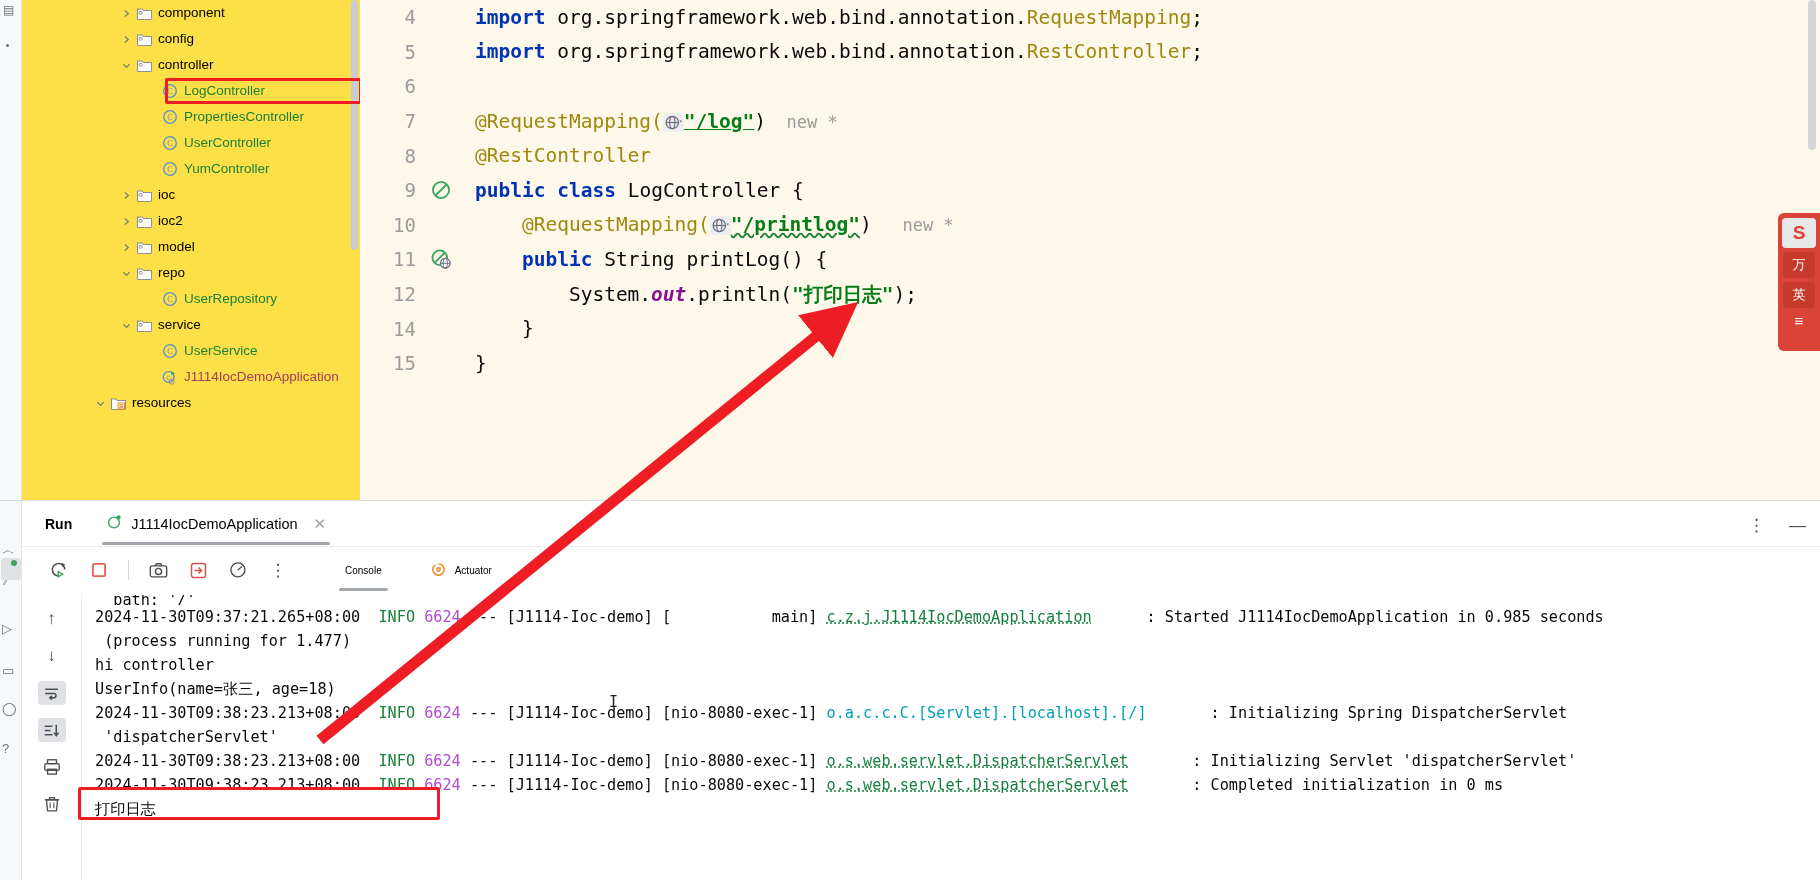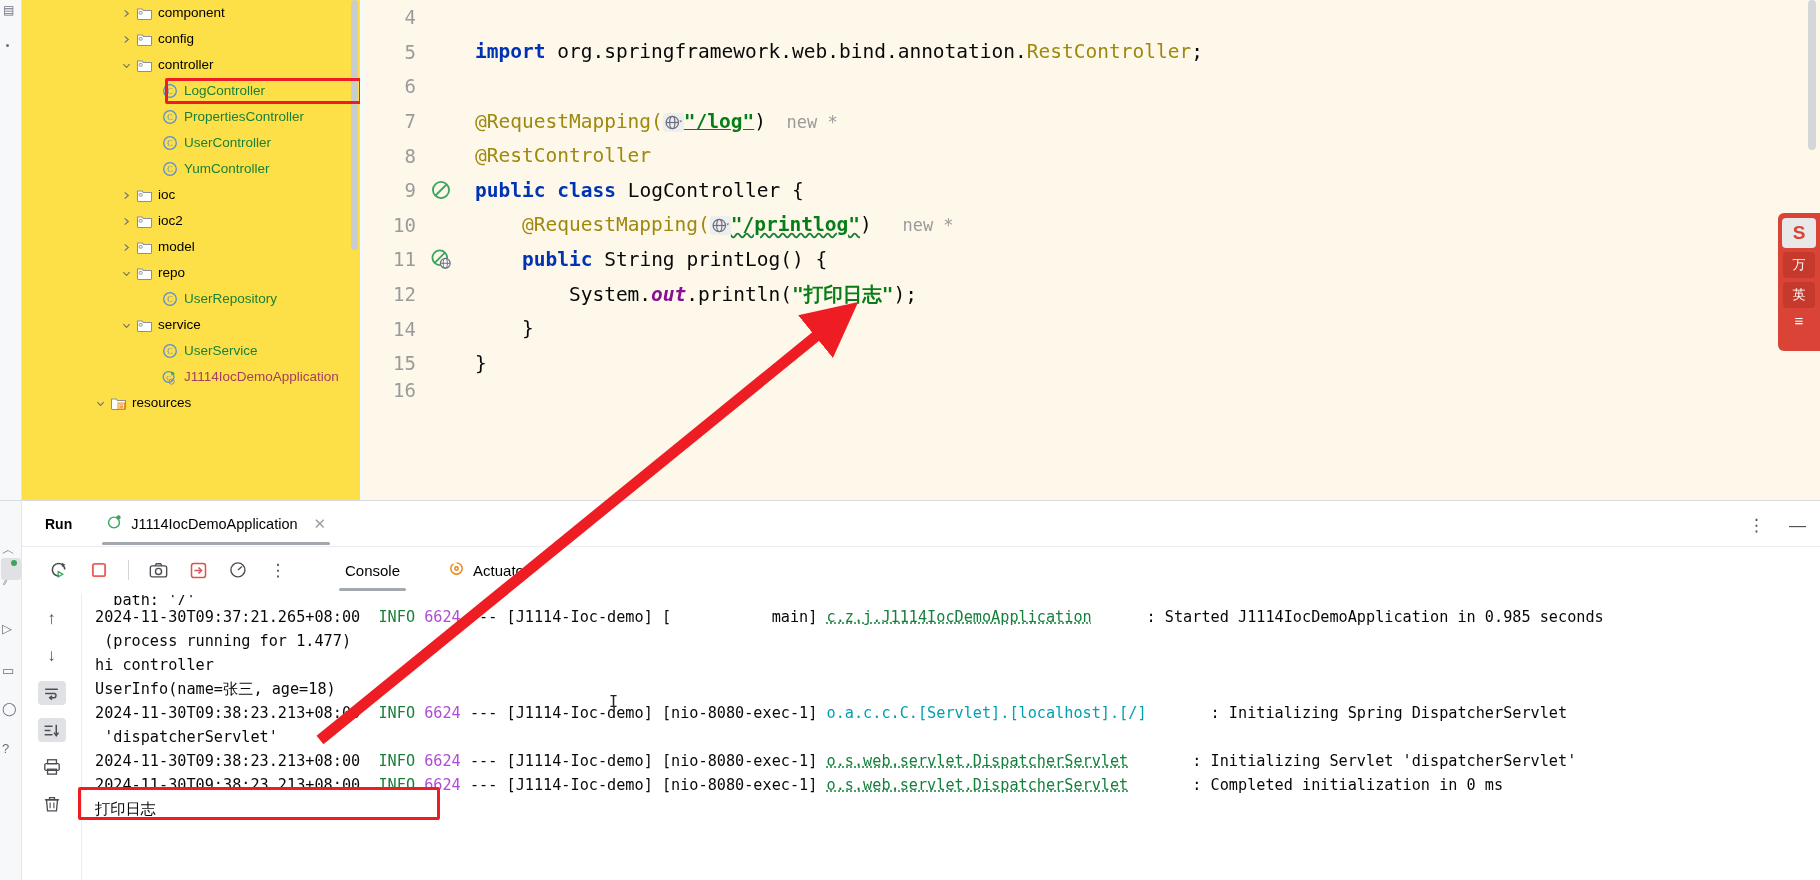--- a/index.html
+++ b/index.html
@@ -210,21 +210,21 @@
   }
 
   .run-toolbar {
     height: 46px; display: flex; align-items: center;
     padding-left: 26px; gap: 18px;
     position: relative;
   }
   .tb-ico { display: inline-flex; align-items: center; justify-content: center; width: 22px; height: 22px; }
   .tb-sep { width: 1px; height: 20px; background: #d3d5d9; }
   .tb-tab {
-    font-size: 15px; color: #000; position: relative;
+    font-size: 10px; color: #000; position: relative;
     padding: 0 6px; height: 46px; display: flex; align-items: center;
   }
   .tb-tab .ul {
     position: absolute; left: 0; bottom: 2px; height: 3px; width: 100%;
     background: #a3a7ae; border-radius: 2px;
   }
   .tb-tab.with-ico { gap: 8px; margin-left: 18px; }
 
   
   .console-gutter {
@@ -500,20 +500,21 @@
     </div>
 
     <div class="editor">
       <div class="editor-left-gutterbar"></div>
 
       <div class="code-area">
 
         <div class="code-line">
           <span class="lineno">4</span>
           <span class="gutter-ico"></span>
+          <span class="code-text"><span class="kw">import</span><span class="plain"> org.springframework.web.bind.annotation.</span><span class="anno">RequestMapping</span><span class="plain">;</span></span>
         </div>
 
         <div class="code-line">
           <span class="lineno">5</span>
           <span class="gutter-ico"></span>
           <span class="code-text"><span class="kw">import</span><span class="plain"> org.springframework.web.bind.annotation.</span><span class="anno">RestController</span><span class="plain">;</span></span>
         </div>
 
         <div class="code-line">
           <span class="lineno">6</span>
@@ -582,25 +583,20 @@
           <span class="gutter-ico"></span>
           <span class="code-text"><span class="plain">    </span><span class="plain">}</span></span>
         </div>
 
         <div class="code-line">
           <span class="lineno">15</span>
           <span class="gutter-ico"></span>
           <span class="code-text"><span class="plain">}</span></span>
         </div>
 
-        <div class="code-line" style="height:18px;overflow:hidden;">
-          <span class="lineno">16</span>
-          <span class="gutter-ico"></span>
-          <span class="code-text"></span>
-        </div>
 
       </div>
 
       <div class="editor-scroll"></div>
     </div>
 
     <div class="sogou-widget">
       <div class="logo-s">S</div>
       <div class="pill">万</div>
       <div class="pill">英</div>

